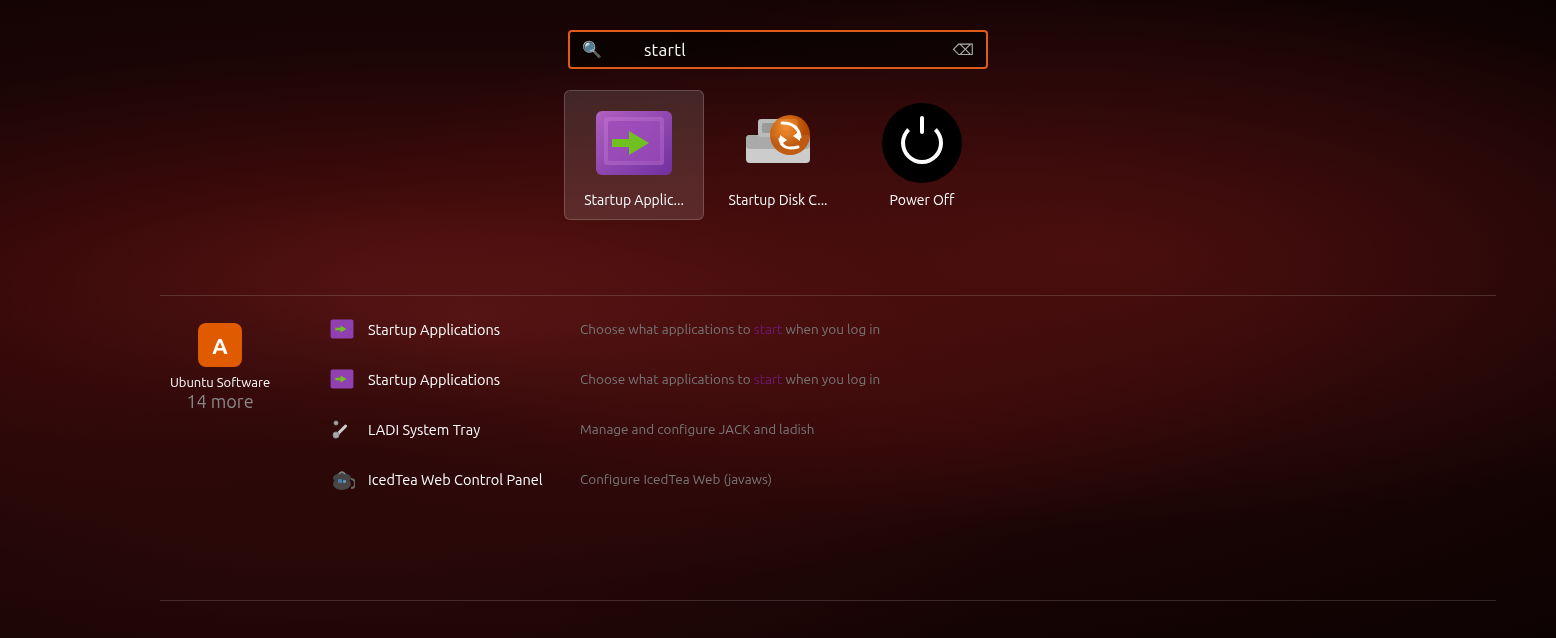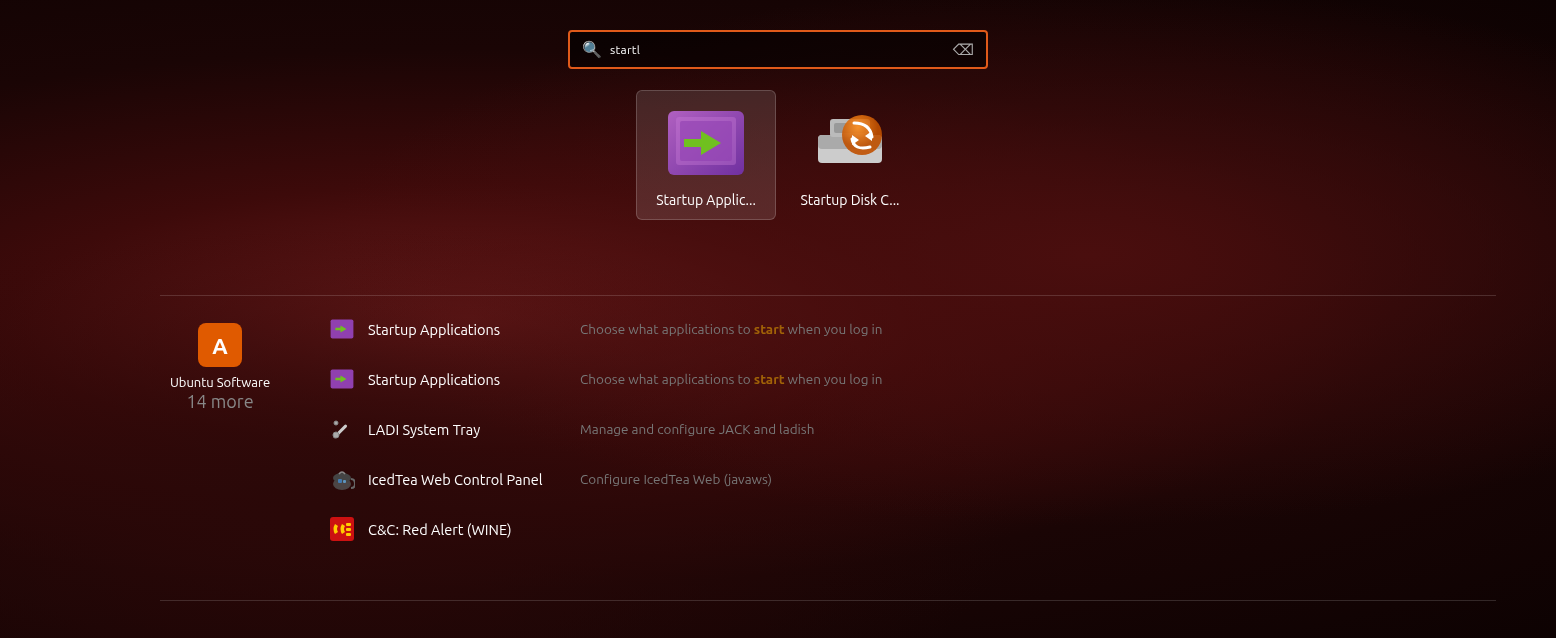--- a/index.html
+++ b/index.html
@@ -47,22 +47,23 @@
       color: #aaa;
       font-size: 16px;
     }
 
     .search-input-display {
       flex: 1;
       background: transparent;
       border: none;
       outline: none;
       color: #fff;
-      font-size: 12px;
+      font-size: 17px;
       letter-spacing: 0.3px;
+      margin-left: 34px;
     }
 
     .search-clear {
       color: #aaa;
       font-size: 15px;
       cursor: pointer;
       margin-left: 8px;
     }
 
     
@@ -232,22 +233,22 @@
       min-width: 200px;
       font-weight: 400;
     }
 
     .list-item-desc {
       color: #777;
       font-size: 13.5px;
     }
 
     .list-item-desc strong {
-      color: #a16207;
-      font-weight: 700;
+      color: #701a75;
+      font-weight: 400;
     }
   </style>
 </head>
 <body>
 
 <div class="search-bar-container">
   <div class="search-bar">
     <span class="search-icon-wrap">🔍</span>
     <span class="search-input-display">startl</span>
     <span class="search-clear">⌫</span>
@@ -297,20 +298,28 @@
 
         <path d="M44,20 Q60,20 62,34" stroke="#fff" stroke-width="3" fill="none" stroke-linecap="round"></path>
         <polygon points="62,28 62,38 55,33" fill="#fff"></polygon>
         <path d="M60,44 Q44,48 42,36" stroke="#fff" stroke-width="3" fill="none" stroke-linecap="round"></path>
         <polygon points="42,42 42,32 49,37" fill="#fff"></polygon>
       </svg>
     </div>
     <span class="app-icon-label">Startup Disk C...</span>
   </div>
 
+  <div class="app-icon-item">
+    <div class="icon-image">
+      <div class="power-off-icon">
+        <div class="power-symbol"></div>
+      </div>
+    </div>
+    <span class="app-icon-label">Power Off</span>
+  </div>
 
 </div>
 
 <div class="divider divider-top"></div>
 <div class="divider divider-bottom"></div>
 
 <div class="list-results">
 
   <div class="list-left">
     <div class="ubuntu-software-icon">A</div>
@@ -370,30 +379,15 @@
           <path d="M22,13 Q26,13 26,18 Q26,22 22,22" stroke="#666" fill="none" stroke-width="2"></path>
 
           <rect x="9" y="13" width="4" height="4" rx="1" fill="#4488cc" opacity="0.8"></rect>
           <rect x="14" y="14" width="3" height="3" rx="1" fill="#66aadd" opacity="0.8"></rect>
         </svg>
       </div>
       <span class="list-item-name">IcedTea Web Control Panel</span>
       <span class="list-item-desc">Configure IcedTea Web (javaws)</span>
     </div>
 
-    <div class="list-item-row">
-      <div class="list-item-icon">
-        <svg width="26" height="26" viewBox="0 0 26 26">
-          <rect x="1" y="1" width="24" height="24" rx="3" fill="#cc1111"></rect>
-
-          <path d="M6,8 Q3,13 6,18 L9,16 Q7,13 9,10 Z" fill="#ffcc00"></path>
-          <path d="M13,8 Q10,13 13,18 L16,16 Q14,13 16,10 Z" fill="#ffcc00"></path>
-          <rect x="17" y="7" width="5" height="3" rx="1" fill="#ffcc00"></rect>
-          <rect x="17" y="12" width="5" height="3" rx="1" fill="#ffcc00"></rect>
-          <rect x="17" y="17" width="5" height="3" rx="1" fill="#ffcc00"></rect>
-        </svg>
-      </div>
-      <span class="list-item-name">C&amp;C: Red Alert (WINE)</span>
-      <span class="list-item-desc"></span>
-    </div>
 
   </div>
 </div>
 
 </body></html>

